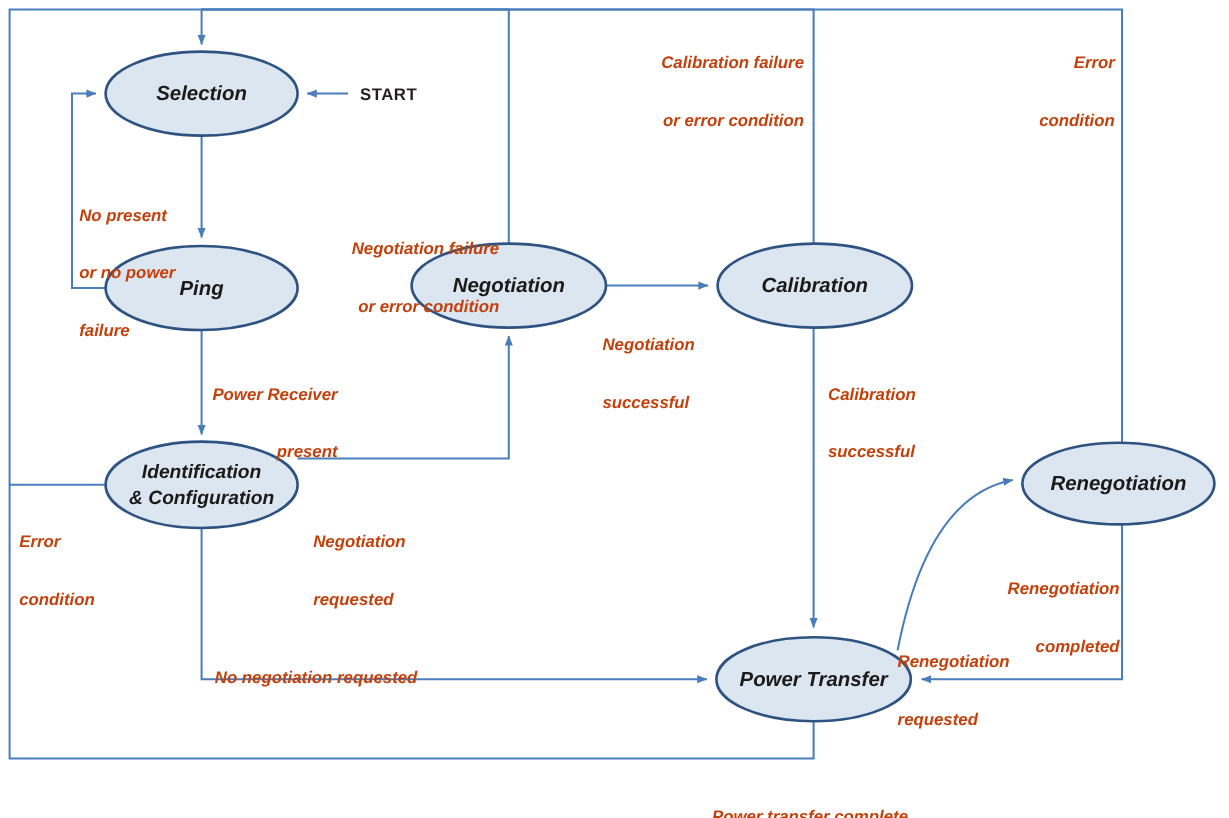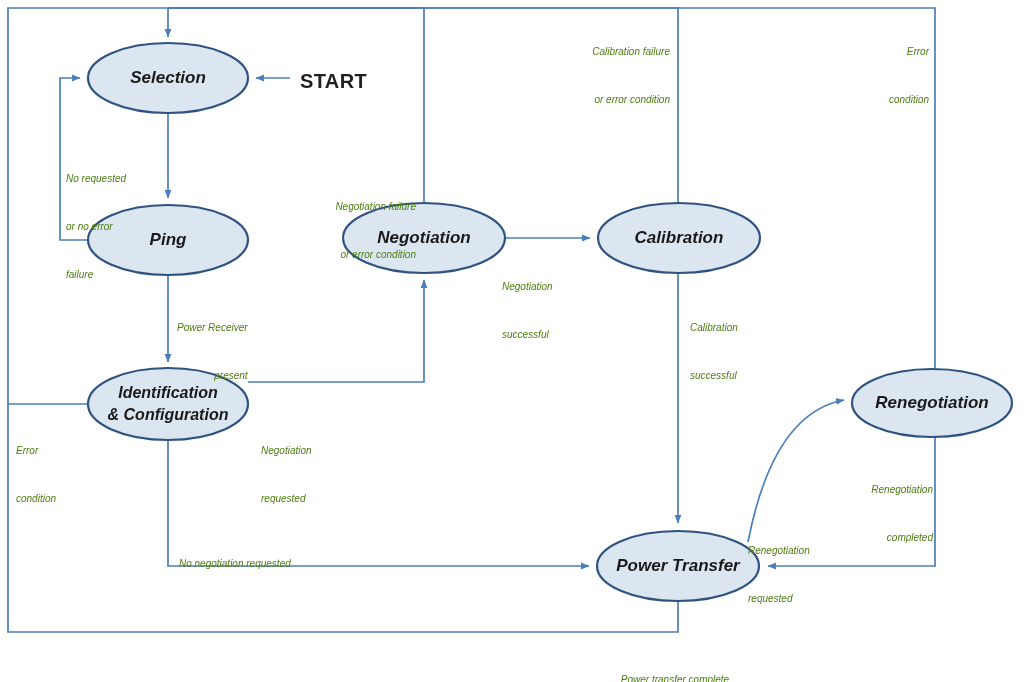--- a/index.html
+++ b/index.html
@@ -44,36 +44,36 @@
   }
   .edge-line {
     stroke: #4a7ebb;
     stroke-width: 1.7;
     fill: none;
     stroke-linecap: butt;
     stroke-linejoin: miter;
   }
   .lbl-box {
     position: absolute;
-    color: #4d7c0f;
+    color: #c2410c;
     font-family: "Liberation Sans", sans-serif;
     font-style: italic;
-    font-weight: normal;
-    font-size: 10px;
+    font-weight: bold;
+    font-size: 14px;
     line-height: 16px;
     white-space: pre;
   }
   .lbl-box.right-align { text-align: right; }
   .lbl-start {
     position: absolute;
     color: #231f20;
     font-family: "Liberation Sans", sans-serif;
     font-style: normal;
     font-weight: bold;
-    font-size: 20px;
+    font-size: 14px;
     letter-spacing: 0.4px;
   }
 </style>
 </head>
 <body>
 
 <div id="diagram-root">
 
   <svg class="diagram-canvas" viewBox="0 0 1024 682">
     <defs>
@@ -181,22 +181,22 @@
       <ellipse class="state-ellipse" cx="932" cy="403" rx="80" ry="34" fill="url(#ellipseShade)"></ellipse>
       <text class="state-label" x="932" y="404">Renegotiation</text>
     </g>
 
   </svg>
 
   <div class="lbl-start" style="left:300px; top:70px;">START</div>
 
 
   <div class="lbl-box" style="left:66px; top:139px;">
-    <div>No requested</div>
-    <div>or no error</div>
+    <div>No present</div>
+    <div>or no power</div>
     <div>failure</div>
   </div>
 
   <div class="lbl-box" style="left:177px; top:288px;text-align:right;">
     <div>Power Receiver</div>
     <div>present</div>
   </div>
 
   <div class="lbl-box" style="left:261px; top:411px;">
     <div>Negotiation</div>

